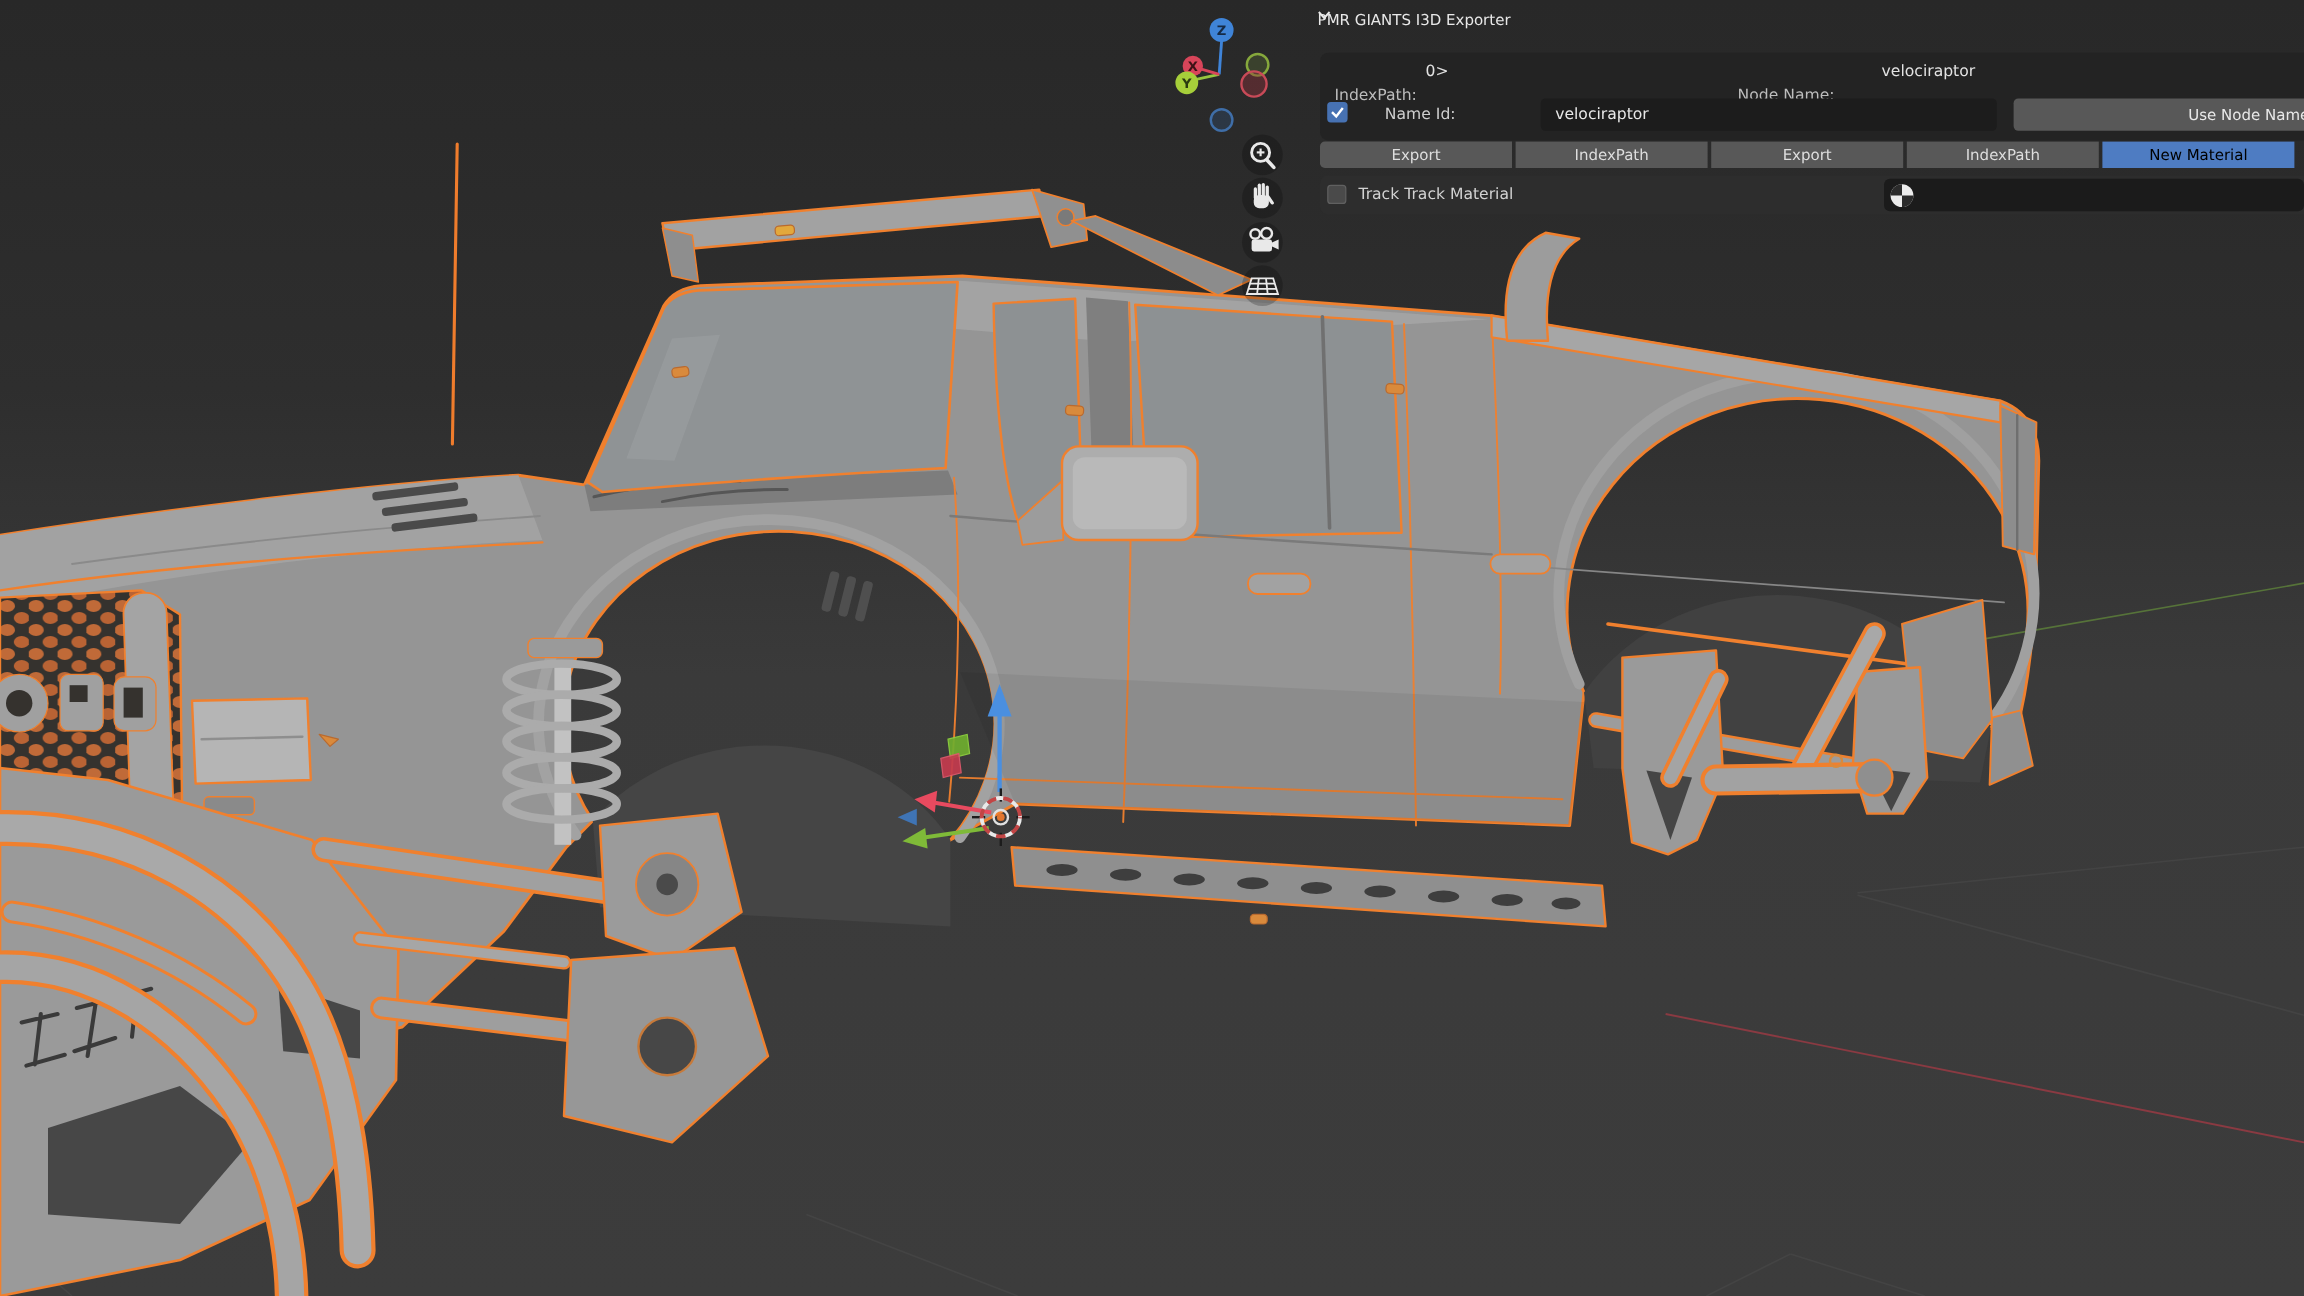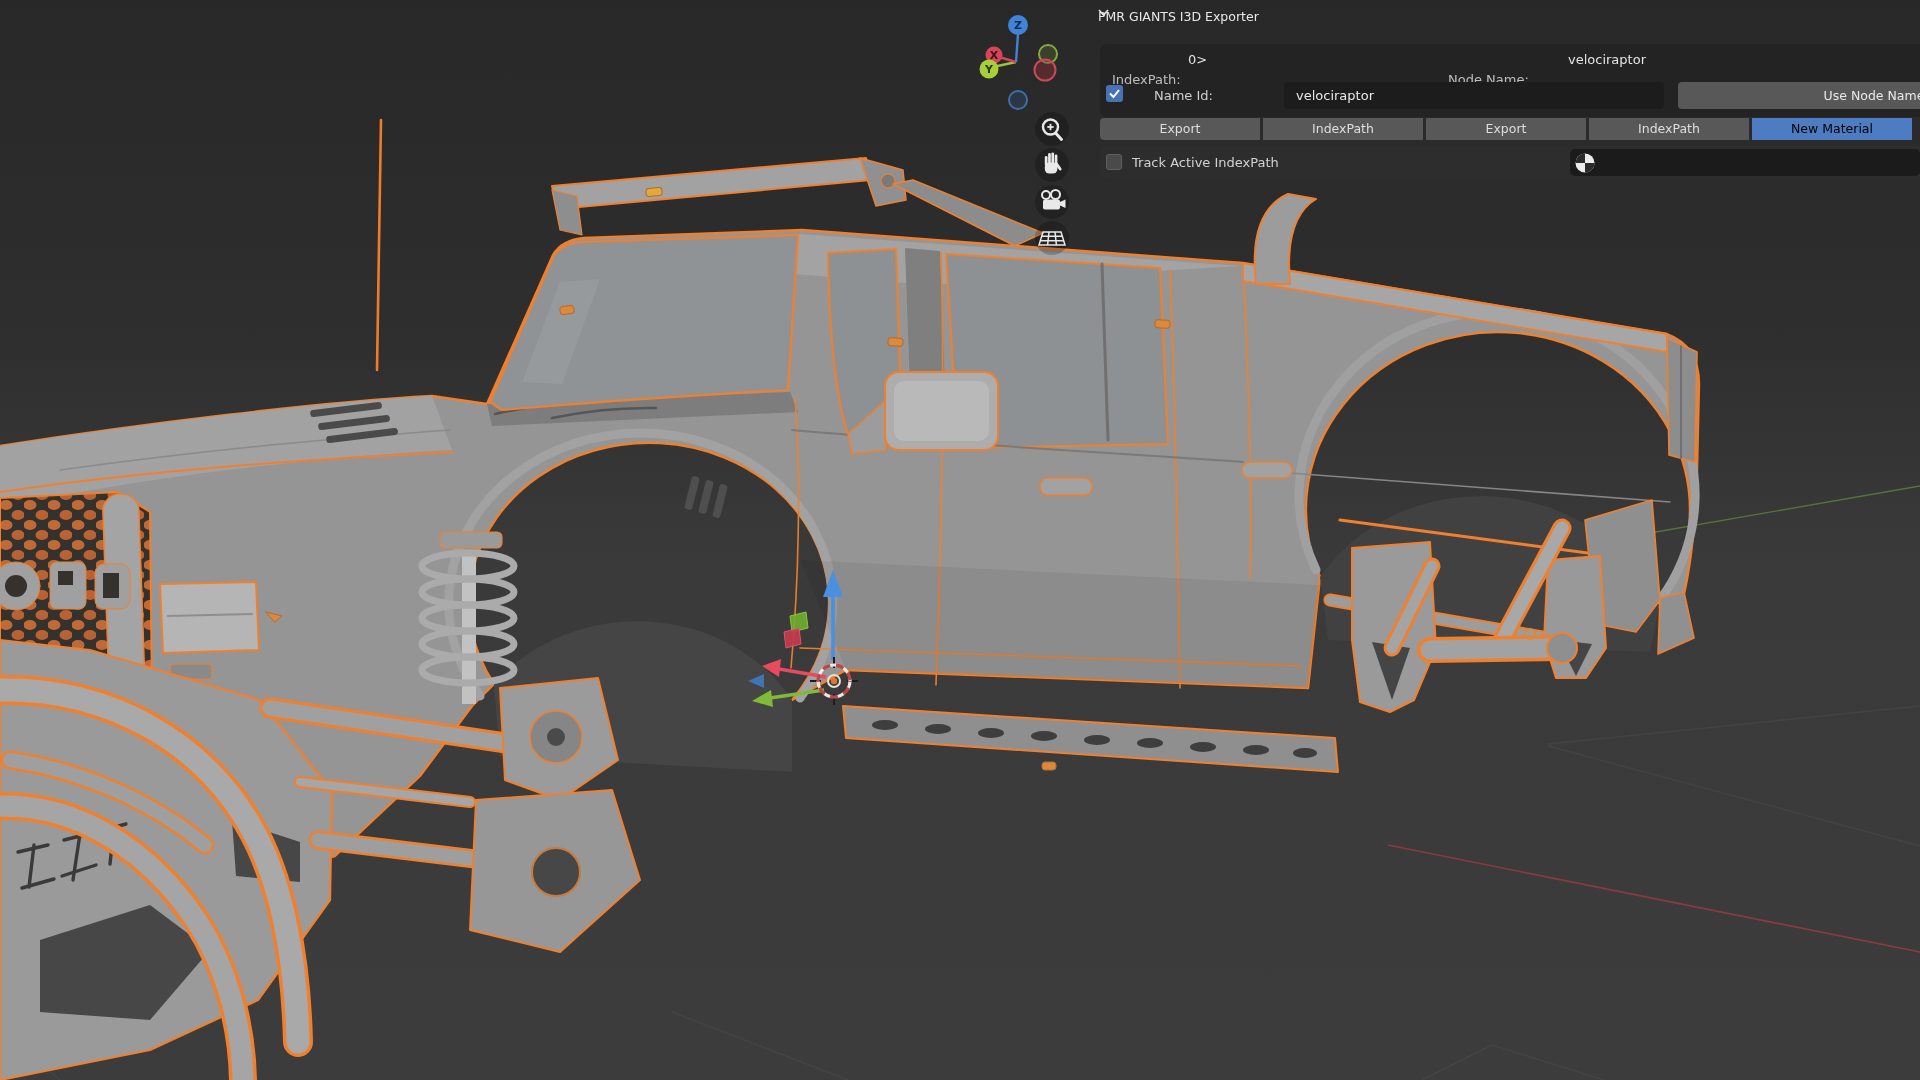--- a/index.html
+++ b/index.html
@@ -332,21 +332,21 @@
   <div class="tabs">
     <div class="tab">Export</div>
     <div class="tab">IndexPath</div>
     <div class="tab">Export</div>
     <div class="tab">IndexPath</div>
     <div class="tab active">New Material</div>
   </div>
 
   <div class="box2">
     <span class="checkbox unchecked" style="left:6px;top:8px;width:16px;height:16px"></span>
-    <span class="lbl-track">Track Active IndexPath</span>
+    <span class="lbl-track">Track Track Material</span>
     <div class="mat-field">
       <svg width="22" height="22" style="position:absolute;left:4px;top:2.5px">
         <circle cx="11" cy="11" r="9.5" fill="#ececec"></circle>
         <path d="M11,11 L11,1.5 A9.5,9.5 0 0 0 1.5,11 Z" fill="#2b2b2b"></path>
         <path d="M11,11 L20.5,11 A9.5,9.5 0 0 1 11,20.5 Z" fill="#2b2b2b"></path>
       </svg>
     </div>
   </div>
 </div>
 

